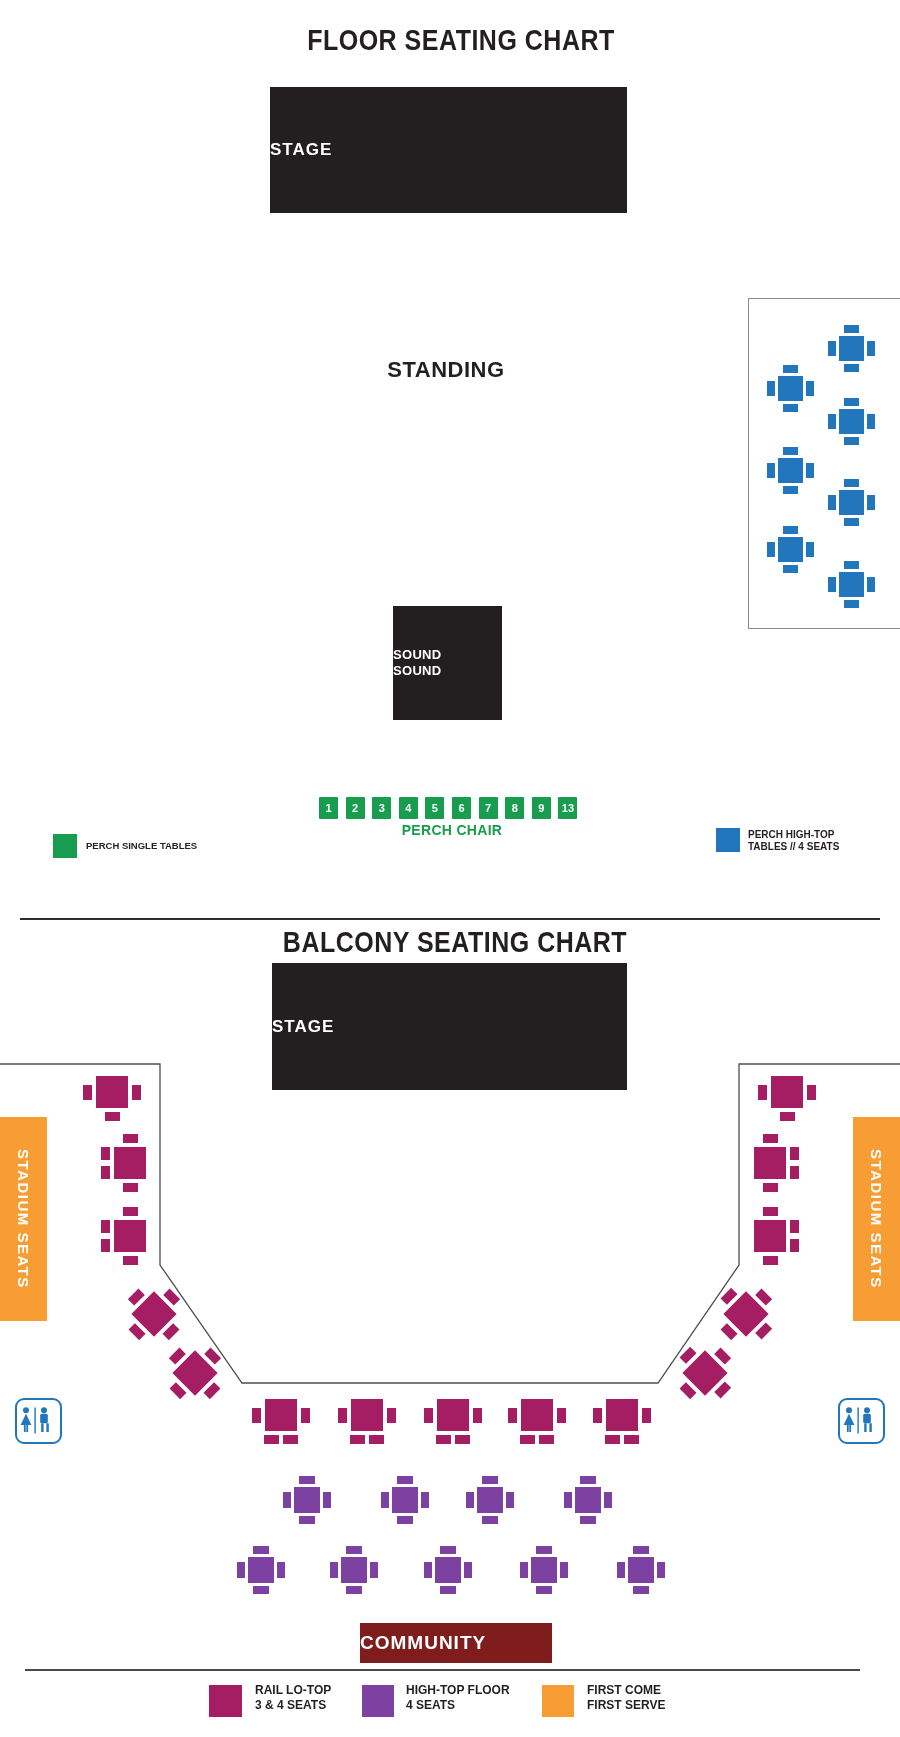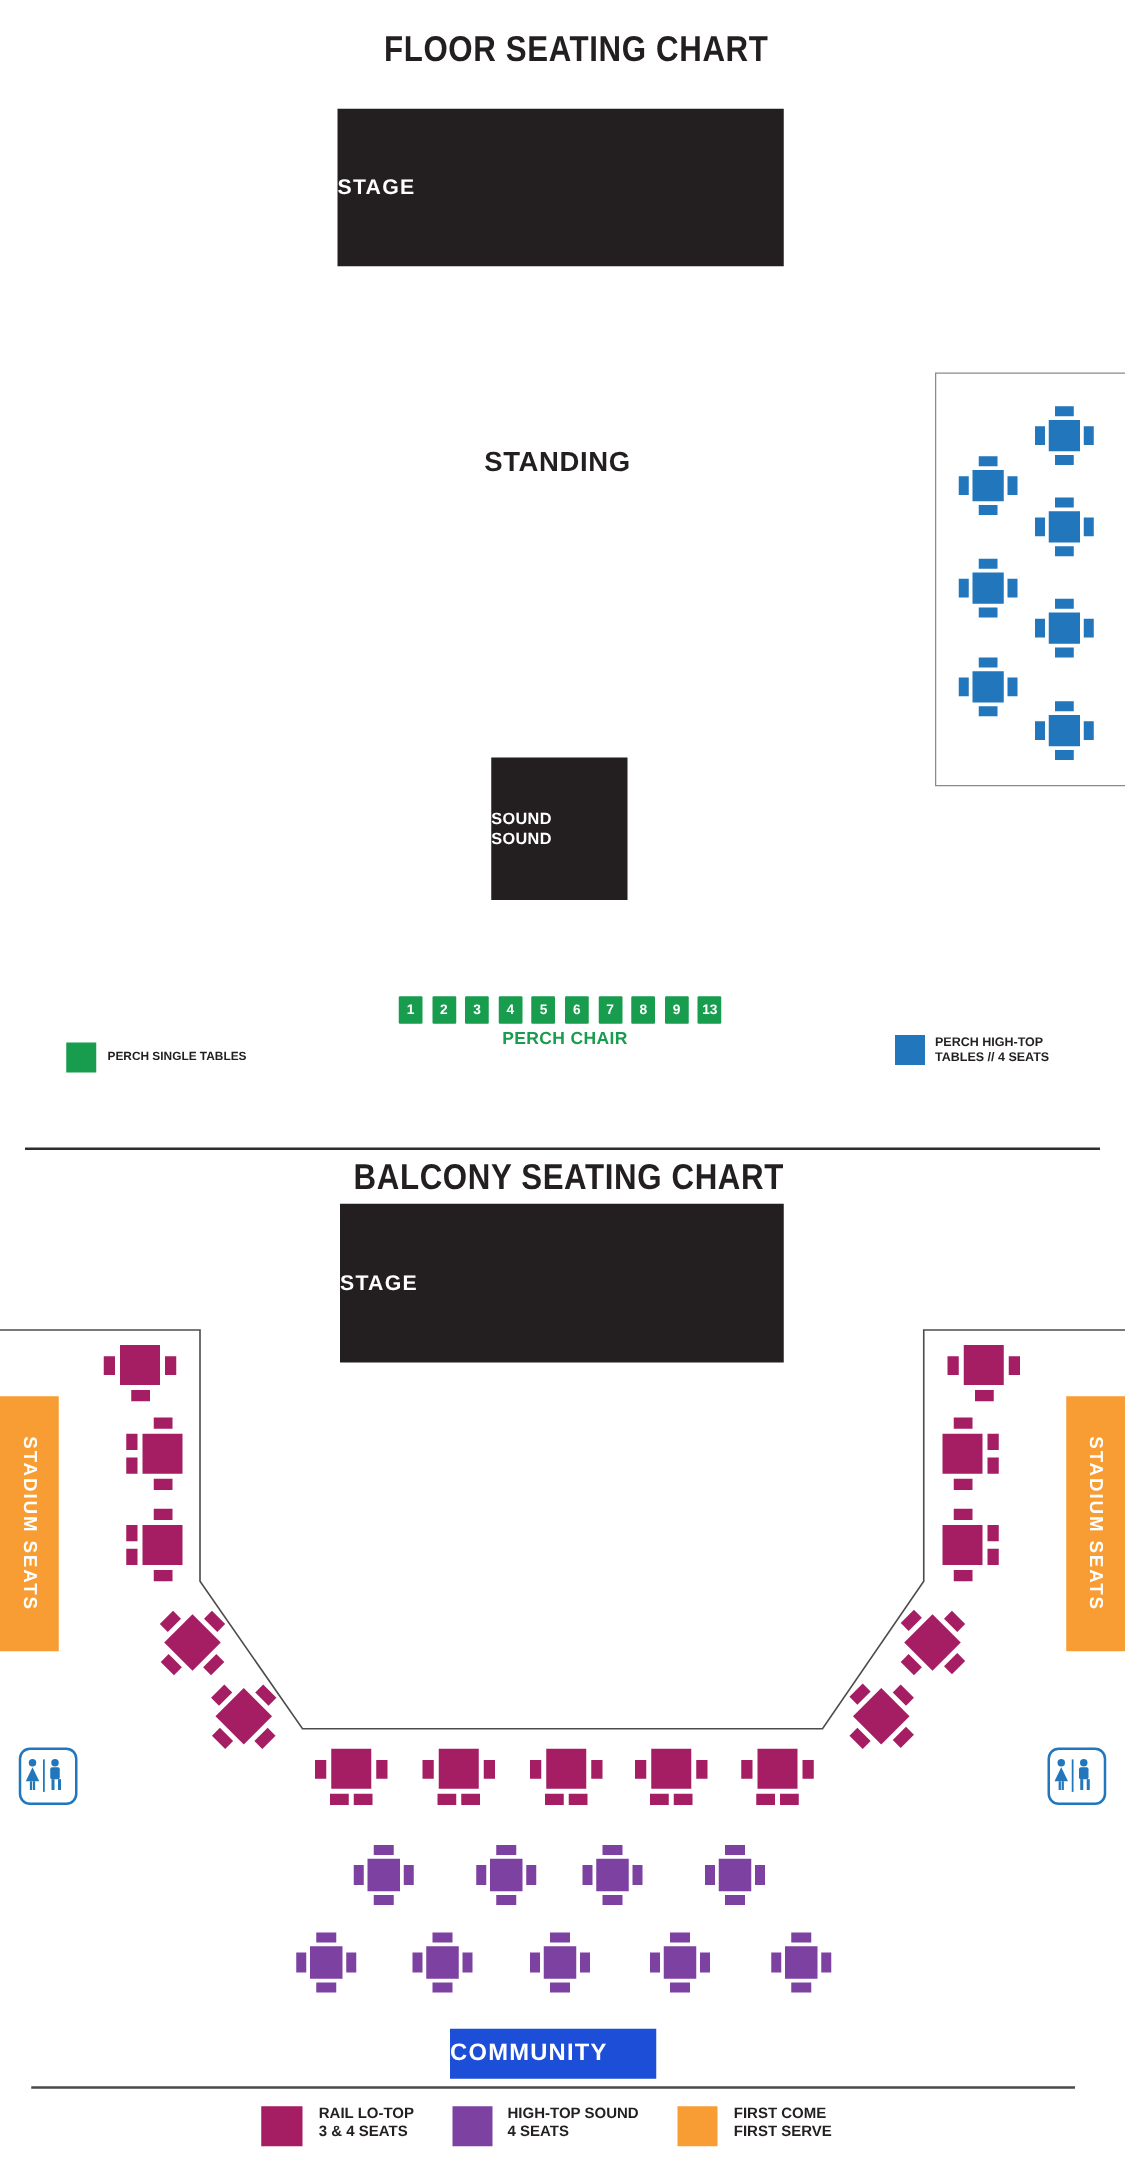--- a/index.html
+++ b/index.html
@@ -114,35 +114,35 @@
         <rect x="9.3" y="20" width="1.8" height="7"></rect>
         <rect x="17.4" y="2.5" width="1.4" height="26"></rect>
         <circle cx="27" cy="5.2" r="3"></circle>
         <rect x="23.2" y="8.8" width="7.6" height="9.5" rx="1.5"></rect>
         <rect x="24.2" y="18.3" width="2.4" height="8.7"></rect>
         <rect x="29.4" y="18.3" width="2.4" height="8.7"></rect>
       </g>
     </svg>
   </div>
 
-  <div class="abs ctr community" style="left: 360px; top: 1623px; width: 165px; height: 40px; background: #1d4ed8;">
+  <div class="abs ctr community" style="left: 360px; top: 1623px; width: 192px; height: 40px; background: #7f1d1d;">
     <span>COMMUNITY</span>
   </div>
 
   <div class="abs divider" style="left:25px;top:1669px;width:835px;height:2px;background:#4a4a4a;"></div>
 
   <div class="abs" style="left: 209px; top: 1685px; width: 33px; height: 32px; background: rgb(165, 30, 99);"></div>
   <div class="abs blegend-text" style="left:255px;top:1683px;">
     <div>RAIL LO-TOP</div>
     <div>3 &amp; 4 SEATS</div>
   </div>
 
   <div class="abs" style="left: 362px; top: 1685px; width: 32px; height: 32px; background: rgb(125, 66, 161);"></div>
   <div class="abs blegend-text" style="left:406px;top:1683px;">
-    <div>HIGH-TOP SOUND</div>
+    <div>HIGH-TOP FLOOR</div>
     <div>4 SEATS</div>
   </div>
 
   <div class="abs" style="left: 542px; top: 1685px; width: 32px; height: 32px; background: rgb(247, 157, 51);"></div>
   <div class="abs blegend-text" style="left:587px;top:1683px;">
     <div>FIRST COME</div>
     <div>FIRST SERVE</div>
   </div>
 
 <div class="cluster" style="left: 827.5px; top: 324.5px; width: 47px; height: 47px;">

